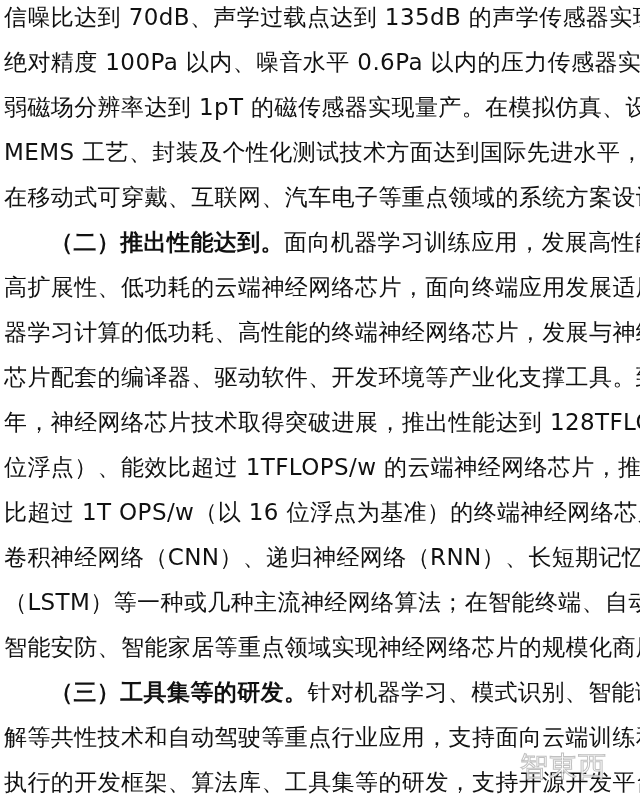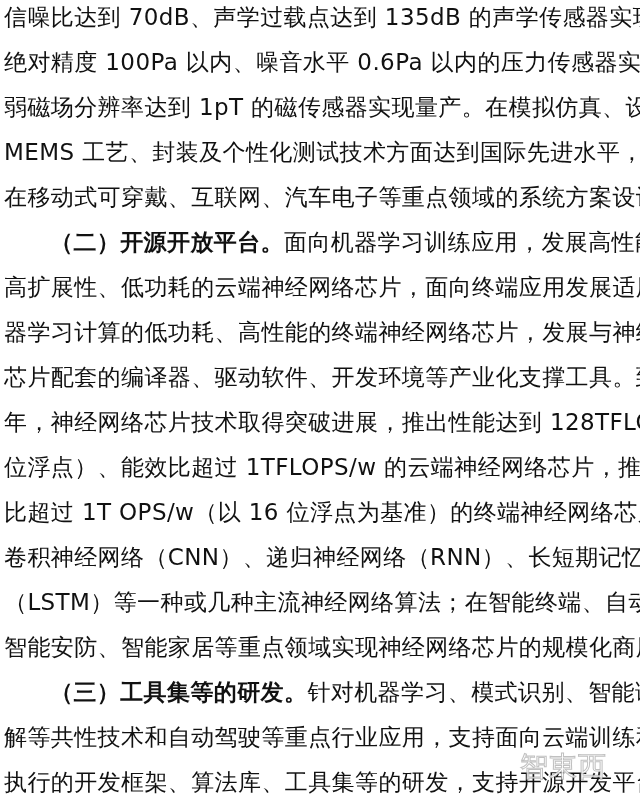--- a/index.html
+++ b/index.html
@@ -49,21 +49,21 @@
 </style>
 </head>
 <body>
 
 <div class="page">
   <div class="line"><span>信噪比达到 70dB、声学过载点达到 135dB 的声学传感器实现量产，</span></div>
   <div class="line"><span>绝对精度 100Pa 以内、噪音水平 0.6Pa 以内的压力传感器实现商用，</span></div>
   <div class="line"><span>弱磁场分辨率达到 1pT 的磁传感器实现量产。在模拟仿真、设计、</span></div>
   <div class="line"><span>MEMS 工艺、封装及个性化测试技术方面达到国际先进水平，具备</span></div>
   <div class="line"><span>在移动式可穿戴、互联网、汽车电子等重点领域的系统方案设计能力。</span></div>
-  <div class="line indent"><span class="heading">（二）开源开放平台。</span><span>面向机器学习训练应用，发展高性能、</span></div>
+  <div class="line indent"><span class="heading">（二）推出性能达到。</span><span>面向机器学习训练应用，发展高性能、</span></div>
   <div class="line"><span>高扩展性、低功耗的云端神经网络芯片，面向终端应用发展适用于机</span></div>
   <div class="line"><span>器学习计算的低功耗、高性能的终端神经网络芯片，发展与神经网络</span></div>
   <div class="line"><span>芯片配套的编译器、驱动软件、开发环境等产业化支撑工具。到 2020</span></div>
   <div class="line"><span>年，神经网络芯片技术取得突破进展，推出性能达到 128TFLOPS（16</span></div>
   <div class="line"><span>位浮点）、能效比超过 1TFLOPS/w 的云端神经网络芯片，推出能效</span></div>
   <div class="line"><span>比超过 1T OPS/w（以 16 位浮点为基准）的终端神经网络芯片，支持</span></div>
   <div class="line"><span>卷积神经网络（CNN）、递归神经网络（RNN）、长短期记忆网络</span></div>
   <div class="line"><span>（LSTM）等一种或几种主流神经网络算法；在智能终端、自动驾驶、</span></div>
   <div class="line"><span>智能安防、智能家居等重点领域实现神经网络芯片的规模化商用。</span></div>
   <div class="line indent"><span class="heading">（三）工具集等的研发。</span><span>针对机器学习、模式识别、智能语义理</span></div>

